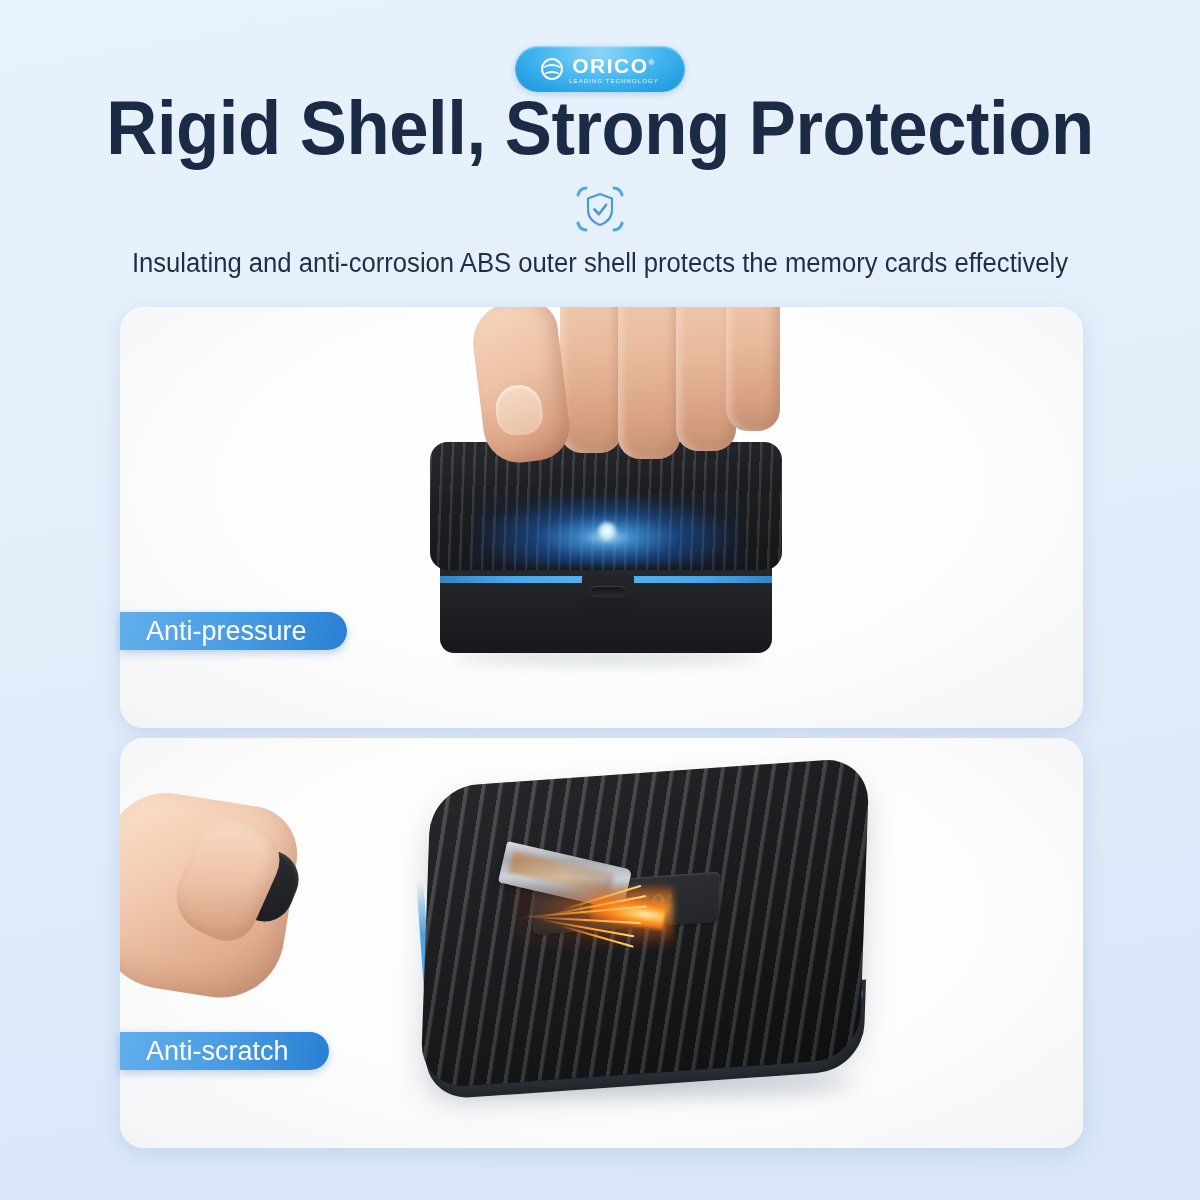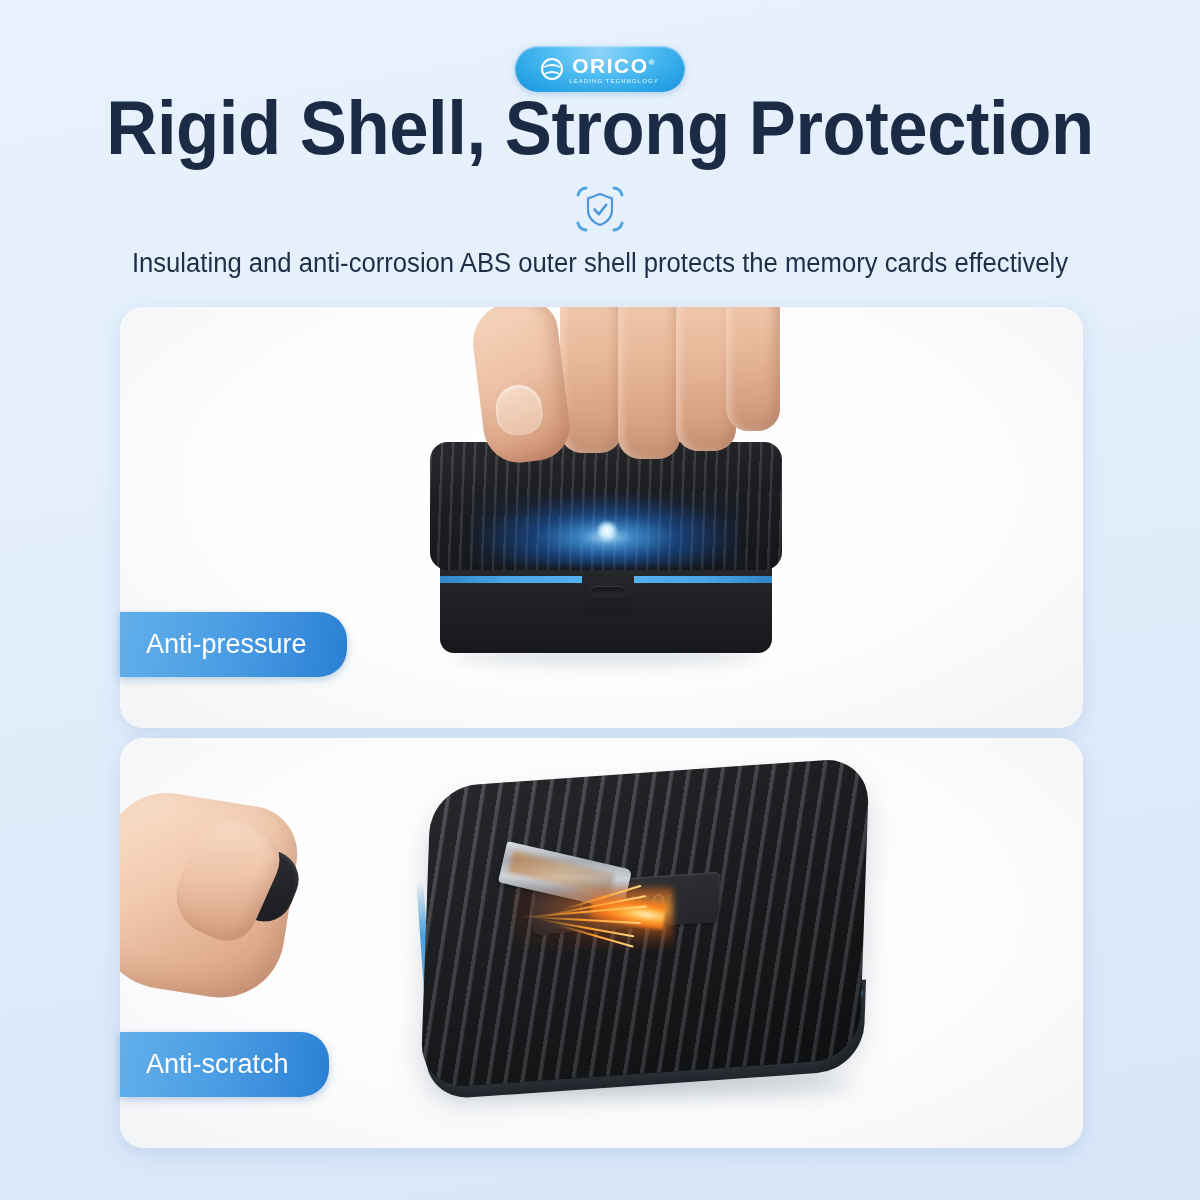--- a/index.html
+++ b/index.html
@@ -41,21 +41,21 @@
   
   .card{ position:absolute; left:120px; width:963px; background:#fff;
     border-radius:24px; box-shadow:0 6px 20px rgba(110,150,200,.22); overflow:hidden; }
   #card1{ top:307px; height:421px; }
   #card2{ top:738px; height:410px; }
 
   .photo{ position:absolute; inset:0; overflow:hidden;
     background:radial-gradient(ellipse at 50% 42%,#ffffff 0%,#fdfdfd 55%,#f3f4f6 100%); }
 
   
-  .badge{ position:absolute; left:120px; height:65px; padding:0 40px 0 26px;
+  .badge{ position:absolute; left:120px; height:38px; padding:0 40px 0 26px;
     display:flex; align-items:center; color:#fff; font-size:27px;
     border-radius:0 28px 28px 0;
     background:linear-gradient(100deg,#62aeea 0%,#4c9fe4 45%,#2a7fd4 100%);
     box-shadow:0 3px 9px rgba(40,110,180,.3); z-index:6;justify-content:flex-end; }
   #badge1{ top:612px; }
   #badge2{ top:1032px; }
 
   
   .dev1{ position:absolute; left:310px; top:135px; width:352px; height:225px; }
   .dev1-base{ position:absolute; left:10px; top:106px; width:332px; height:105px;

